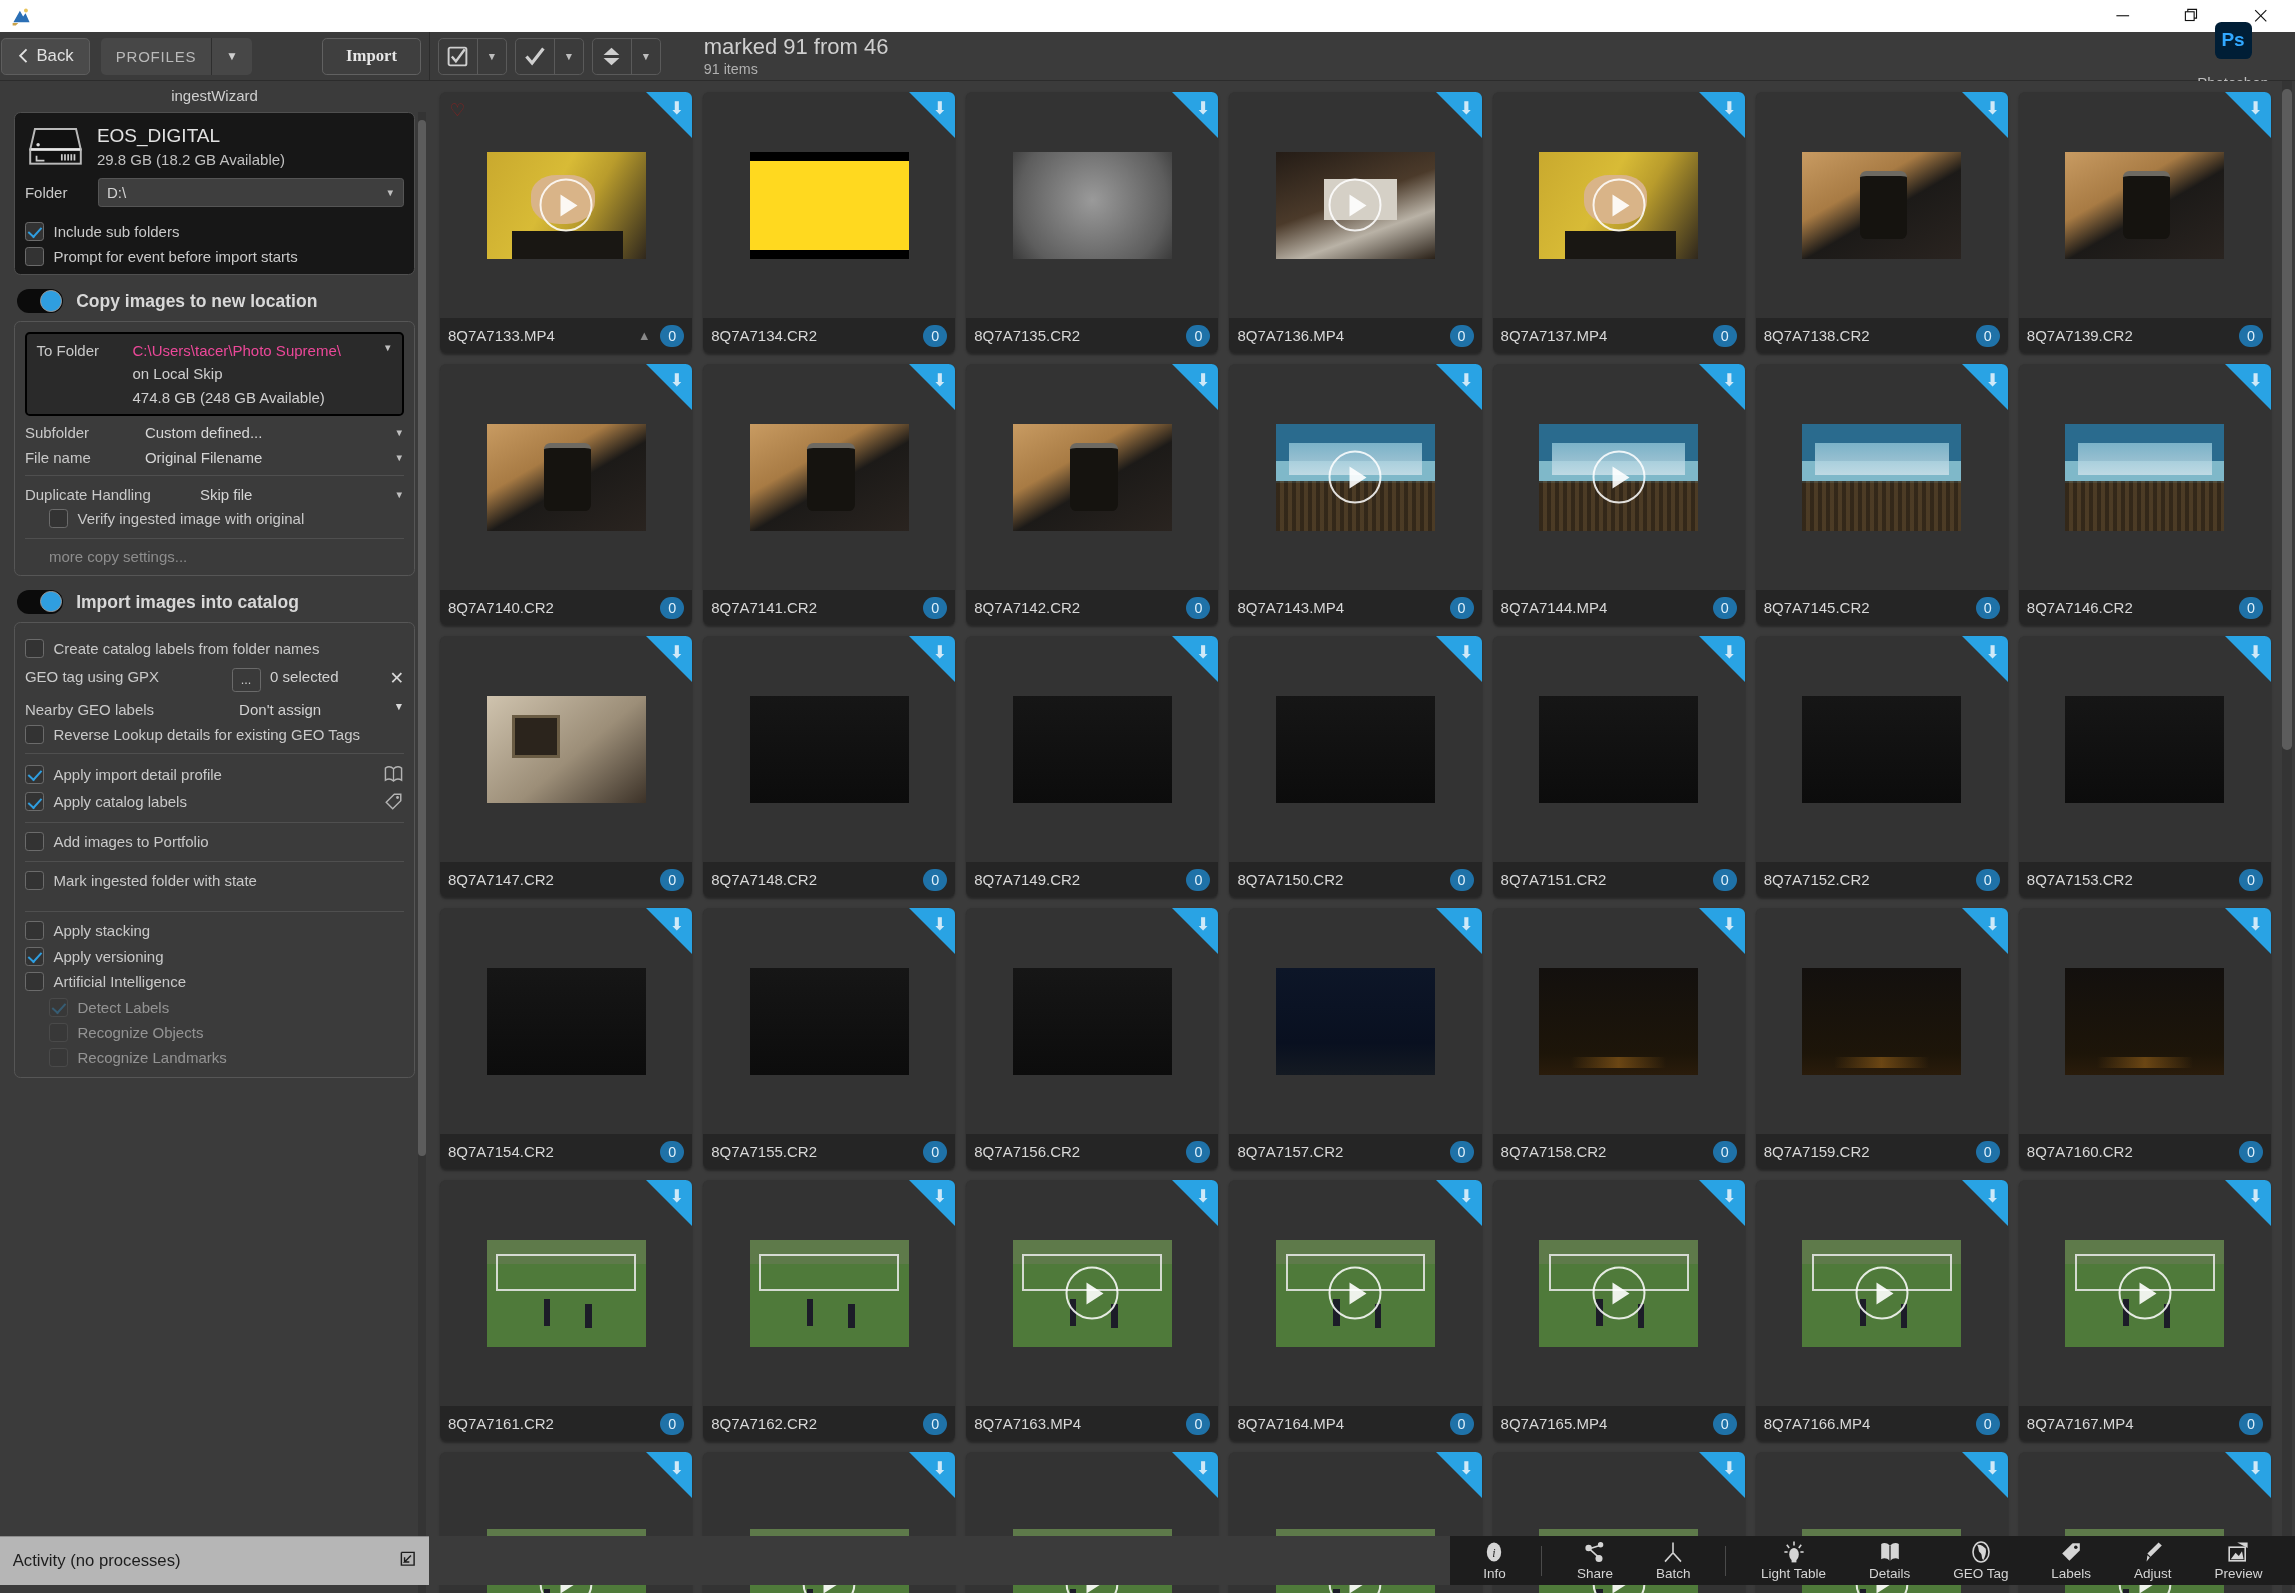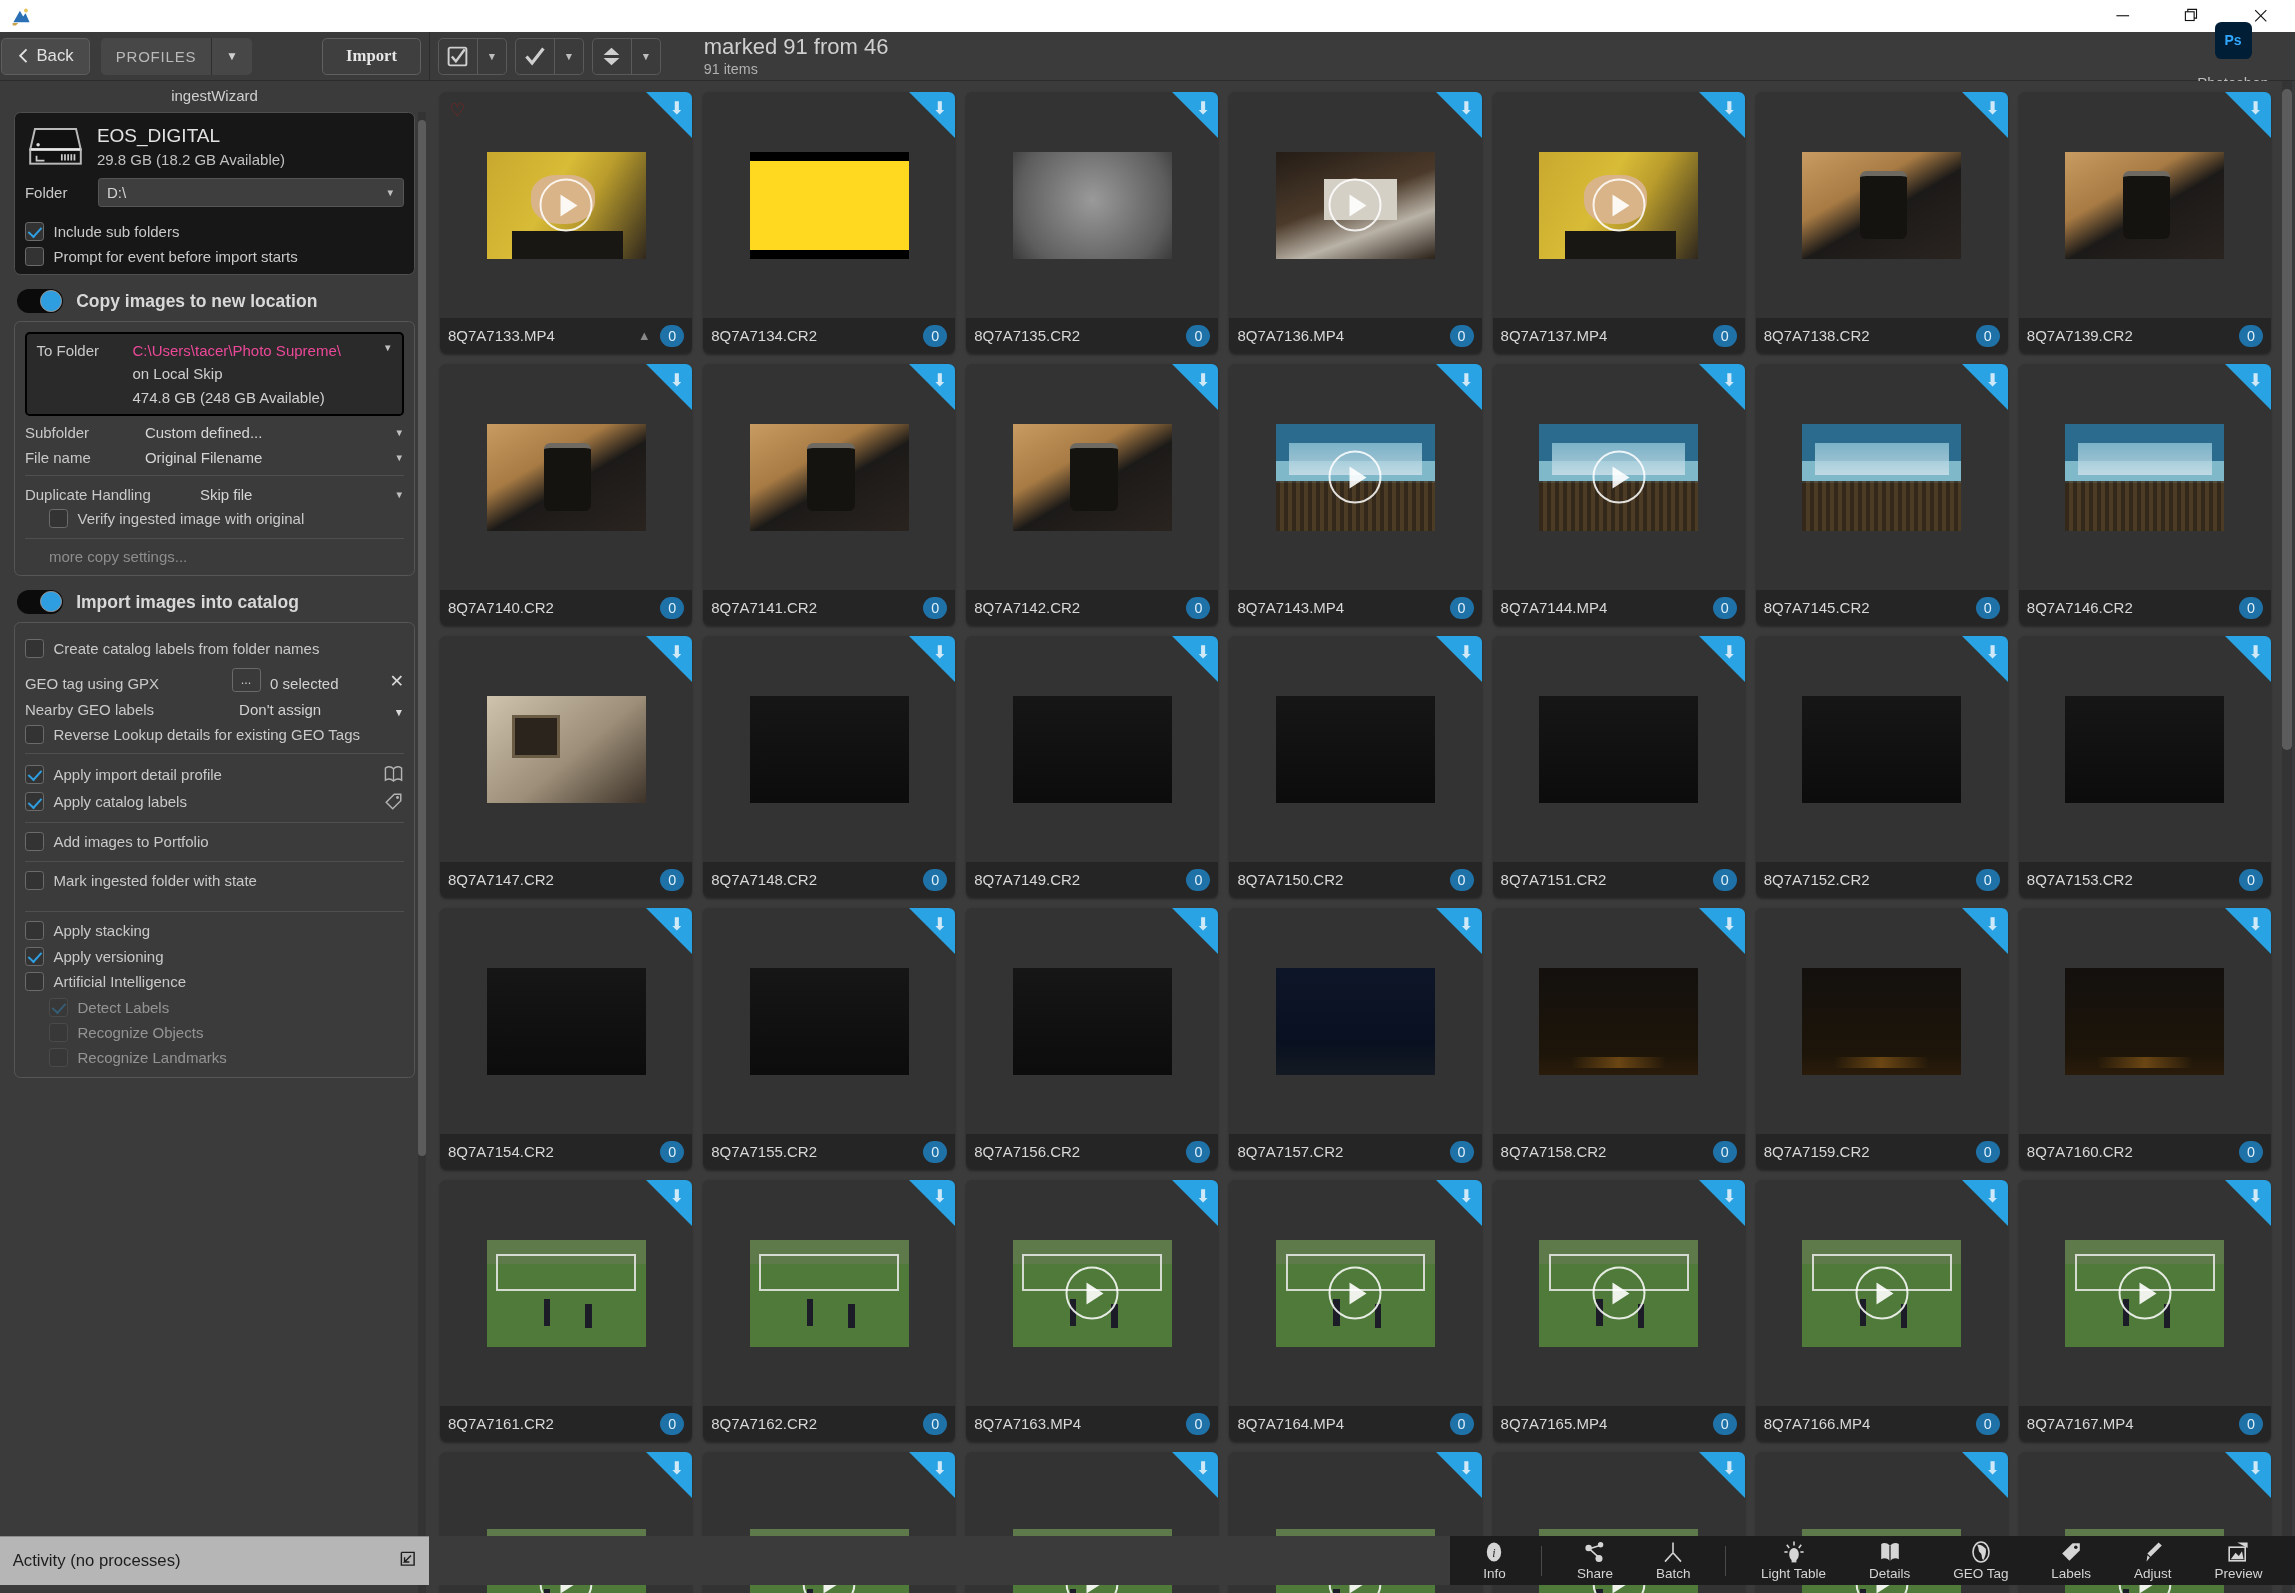--- a/index.html
+++ b/index.html
@@ -68,21 +68,21 @@
   }
   .marked-block { margin-left: 35px; line-height: 1.05; }
   .marked-main { font-size: 22px; color: #cfcfcf; }
   .marked-sub { font-size: 14.3px; color: #b0b0b0; margin-top: 4.8px; }
   .ps-badge {
     margin-left: auto; margin-right: 17.5px; text-align: center; width: 89px;
   }
   .ps-sq {
     width: 37px; height: 37px; background: #001e36; border-radius: 6.4px;
     display: flex; align-items: center; justify-content: center;
-    color: #31a8ff; font-size: 14px; font-weight: bold; margin: 0 auto;
+    color: #31a8ff; font-size: 19px; font-weight: bold; margin: 0 auto;
   }
   .ps-text { font-size: 15px; color: #bdbdbd; margin-top: 15px; }
   .tb-divider { width:0.8px; height: 100%; background:#2c2c2c; }
   
   .body-wrap { display: flex; height: calc(1594px - 32px - 49px); }
   
   .sidebar {
     width: 429px; background: #3b3b3b; position: relative;
     display: flex; flex-direction: column;
   }
@@ -135,21 +135,21 @@
   .dest-line1 { display: flex; font-size: 15px; }
   .dest-label { color: #c9c9c9; width: 96px; }
   .dest-val { color: #ec4899; }
   .dest-sub { font-size: 15px; color: #cfcfcf; margin-left: 96px; margin-top: 6.4px;}
   .kv { display: flex; align-items: center; font-size: 15px; margin-top: 8px; }
   .kv .k { width: 120px; color: #c9c9c9; }
   .kv .v { flex: 1; color: #d5d5d5; }
   .kv .caret { font-size: 9.6px; color: #bfbfbf; }
   .hr { height: 0.8px; background: #4f4f4f; margin: 9.6px 0; }
   .muted { color: #8d8d8d; font-size: 15px; }
-  .geo-row { display:flex; align-items:flex-end; font-size:15px; margin-top: 9.6px; }
+  .geo-row { display:flex; align-items:flex-start; font-size:15px; margin-top: 9.6px; }
   .geo-row .k { flex: 1; color:#c9c9c9; }
   .dots-btn {
     width: 29px; height: 24px; border: 0.8px solid #6a6a6a; border-radius: 3.2px;
     background: #3a3a3a; display:flex; align-items:center; justify-content:center;
     color: #cfcfcf; font-size: 12.7px; margin-right: 9.6px;
   }
   .geo-sel { width: 112px; color:#d2d2d2; }
   .xbtn { width: 22px; text-align:right; color:#d8d8d8; font-size: 17.5px; }
   .icon-right { margin-left:auto; width: 21px; height:21px; opacity:.85;}
   .indent { margin-left: 24px; }

